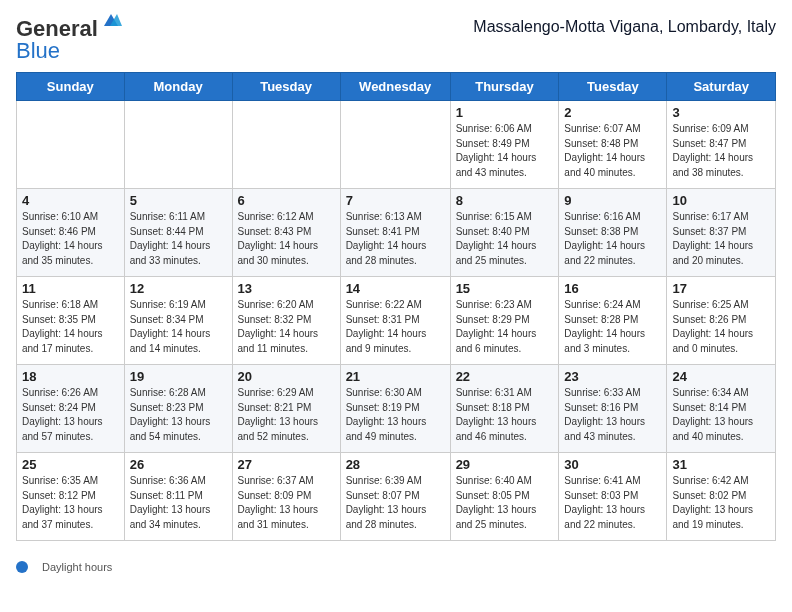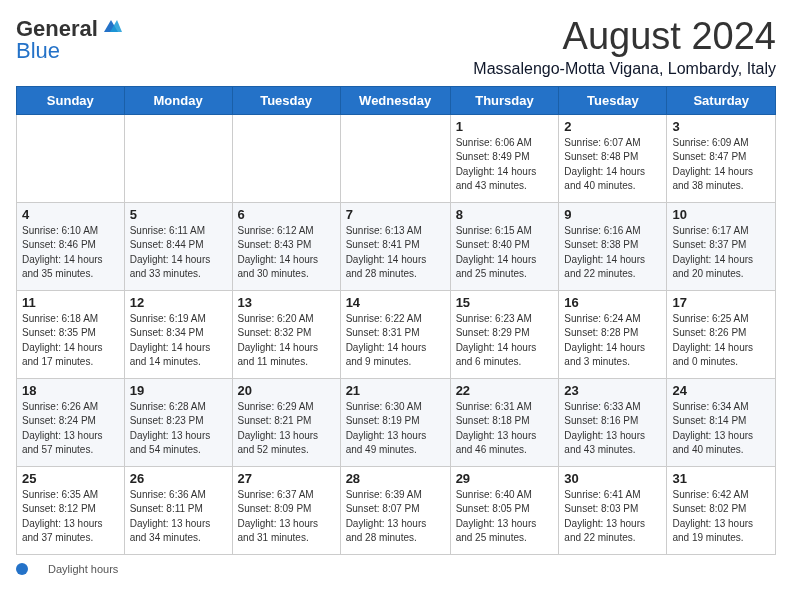--- a/index.html
+++ b/index.html
@@ -69,51 +69,50 @@
     }
     .day-info {
       font-size: 10px;
       color: #333;
       line-height: 1.45;
     }
     .empty-cell {
       background: #fff !important;
     }
     .footer-note {
-      margin-top: 8px;
+      margin-top: 20px;
       font-size: 11px;
       color: #555;
       display: flex;
       align-items: center;
-      gap: 20px;
+      gap: 14px;
     }
     .footer-dot {
       width: 12px;
       height: 12px;
       background: #2472c8;
       border-radius: 50%;
       display: inline-block;
     }
   </style>
 </head>
 <body>
 
 <div class="header-area">
   <div class="logo">
-    <div style="display:flex;align-items:center;">
+    <div style="display:flex;">
       <span style="font-size:22px;font-weight:bold;color:#333;">General</span>
       <svg width="22" height="18" viewBox="0 0 22 18" style="margin-left:2px;margin-top:-4px;">
         <polygon points="4,14 11,2 18,14" fill="#2472c8"></polygon>
         <polygon points="10,14 17,2 22,14" fill="#1a9ad7" opacity="0.85"></polygon>
       </svg>
     </div>
     <span style="font-size:22px;font-weight:normal;color:#2472c8;margin-top:-4px;">Blue</span>
   </div>
   <div class="title-area">
-    <div class="month-year">August 2024</div>
     <div class="location">Massalengo-Motta Vigana, Lombardy, Italy</div>
   </div>
 </div>
 
 <table class="calendar-table">
   <thead>
     <tr>
     <th>Sunday</th>
         <th>Monday</th>
         <th>Tuesday</th>

